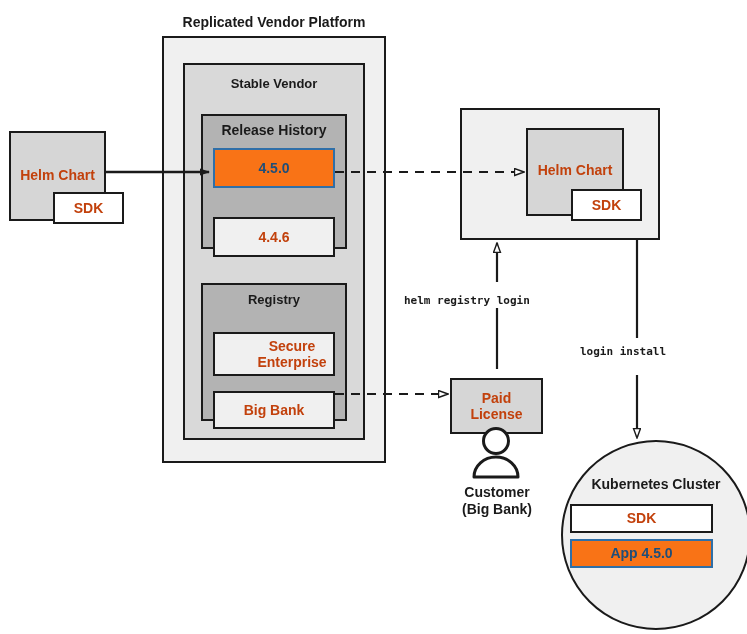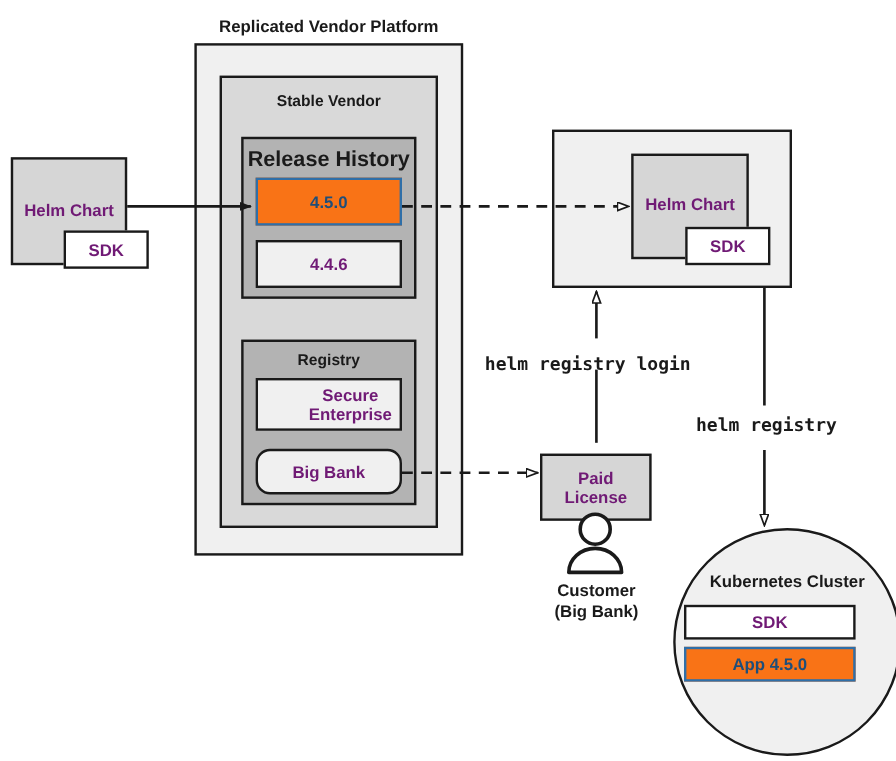--- a/index.html
+++ b/index.html
@@ -19,53 +19,53 @@
   }
   .node {
     position: absolute;
     box-sizing: border-box;
     border: 2px solid #1a1a1a;
     display: flex;
     align-items: center;
     justify-content: center;
     text-align: center;
     font-weight: bold;
-    color: #701a75;
+    color: #c2410c;
     line-height: 1.15;
   }
   .title-label {
     position: absolute;
     font-weight: bold;
     color: #1a1a1a;
     text-align: center;
     white-space: nowrap;
     line-height: 1.15;
   }
   .mono-label {
     position: absolute;
     font-family: "DejaVu Sans Mono", "Liberation Mono", monospace;
     font-weight: bold;
     color: #1a1a1a;
     white-space: nowrap;
-    font-size: 15px;
+    font-size: 11px;
   }
   .heading-inside {
     position: absolute;
     left: 0;
     right: 0;
     text-align: center;
     font-weight: bold;
     color: #1a1a1a;
   }
 
   
   .fill-platform { background: #f0f0f0; }
   .fill-channel  { background: #d9d9d9; }
   .fill-group    { background: #b3b3b3; }
-  .fill-light    { background: #f0f0f0; }
+  .fill-light    { background: #f0f0f0; margin-top: 17px; }
   .fill-chart    { background: #d6d6d6; }
   .fill-white    { background: #ffffff; }
   .fill-blue     { background: #f97316; border-color: #2f6fa8; color: #1f4e79; }
 
   .circle {
     border-radius: 50%;
   }
 
   svg.overlay {
     position: absolute;
@@ -83,35 +83,35 @@
 
   <div class="title-label" style="left:162px; top:14px; width:224px; font-size:14px;">Replicated Vendor Platform</div>
 
 
   <div class="node fill-platform" style="left:162px; top:36px; width:224px; height:427px;"></div>
 
   <div class="node fill-channel" style="left:183px; top:63px; width:182px; height:377px;"></div>
   <div class="heading-inside" style="left:183px; top:76px; width:182px; font-size:13px;">Stable Vendor</div>
 
   <div class="node fill-group" style="left:201px; top:114px; width:146px; height:135px;"></div>
-  <div class="heading-inside" style="left:201px; top:122px; width:146px; font-size:18px;">Release History</div>
+  <div class="heading-inside" style="left:201px; top:122px; width:146px; font-size:14px;">Release History</div>
 
   <div class="node fill-blue" style="left:213px; top:148px; width:122px; height:40px; font-size:14px;">4.5.0</div>
 
   <div class="node fill-light" style="left:213px; top:200px; width:122px; height:40px; font-size:14px;">4.4.6</div>
 
   <div class="node fill-group" style="left:201px; top:283px; width:146px; height:138px;"></div>
   <div class="heading-inside" style="left:201px; top:292px; width:146px; font-size:13px;">Registry</div>
 
   <div class="node fill-light" style="left:213px; top:315px; width:122px; height:44px; font-size:14px; flex-direction:column;padding-left:36px;">
     <span>Secure</span>
     <span>Enterprise</span>
   </div>
 
-  <div class="node fill-light" style="left:213px; top:374px; width:122px; height:38px; font-size:14px;border-radius:12px;">Big Bank</div>
+  <div class="node fill-light" style="left:213px; top:374px; width:122px; height:38px; font-size:14px;">Big Bank</div>
 
   <div class="node fill-chart" style="left:9px; top:131px; width:97px; height:90px; align-items:flex-start; padding-top:34px; font-size:14px;">Helm Chart</div>
   <div class="node fill-white" style="left:53px; top:192px; width:71px; height:32px; font-size:14px;">SDK</div>
 
   <div class="node fill-platform" style="left:460px; top:108px; width:200px; height:132px;"></div>
   <div class="node fill-chart" style="left:526px; top:128px; width:98px; height:88px; align-items:flex-start; padding-top:32px; font-size:14px;">Helm Chart</div>
   <div class="node fill-white" style="left:571px; top:189px; width:71px; height:32px; font-size:14px;">SDK</div>
 
   <div class="node fill-chart" style="left:450px; top:378px; width:93px; height:56px; font-size:14px; flex-direction:column;justify-content:center;">
     <span>Paid</span>
@@ -120,21 +120,21 @@
 
   <div class="title-label" style="left:438px; top:501px; width:118px; font-size:14px;">(Big Bank)</div>
   <div class="title-label" style="left:438px; top:484px; width:118px; font-size:14px;">Customer</div>
 
   <div class="node circle fill-platform" style="left:561px; top:440px; width:190px; height:190px;"></div>
   <div class="heading-inside" style="left:561px; top:476px; width:190px; font-size:14px;">Kubernetes Cluster</div>
   <div class="node fill-white" style="left:570px; top:504px; width:143px; height:29px; font-size:14px;">SDK</div>
   <div class="node fill-blue" style="left:570px; top:539px; width:143px; height:29px; font-size:14px;">App 4.5.0</div>
 
   <div class="mono-label" style="left:404px; top:294px;">helm registry login</div>
-  <div class="mono-label" style="left:580px; top:345px;">helm registry</div>
+  <div class="mono-label" style="left:580px; top:345px;">login install</div>
 
   <svg class="overlay" viewBox="0 0 747 634">
     <defs>
       <marker id="solidArrow" markerWidth="10" markerHeight="10" refX="9" refY="3.6" orient="auto" markerUnits="userSpaceOnUse">
         <path d="M0,0 L10,3.6 L0,7.2 z" fill="#1a1a1a"></path>
       </marker>
       <marker id="openArrow" markerWidth="11" markerHeight="10" refX="10" refY="4" orient="auto" markerUnits="userSpaceOnUse">
         <path d="M0.5,0.5 L10,4 L0.5,7.5 z" fill="#ffffff" stroke="#1a1a1a" stroke-width="1.4"></path>
       </marker>
       <marker id="openArrowDown" markerWidth="11" markerHeight="11" refX="9" refY="4" orient="auto" markerUnits="userSpaceOnUse">

